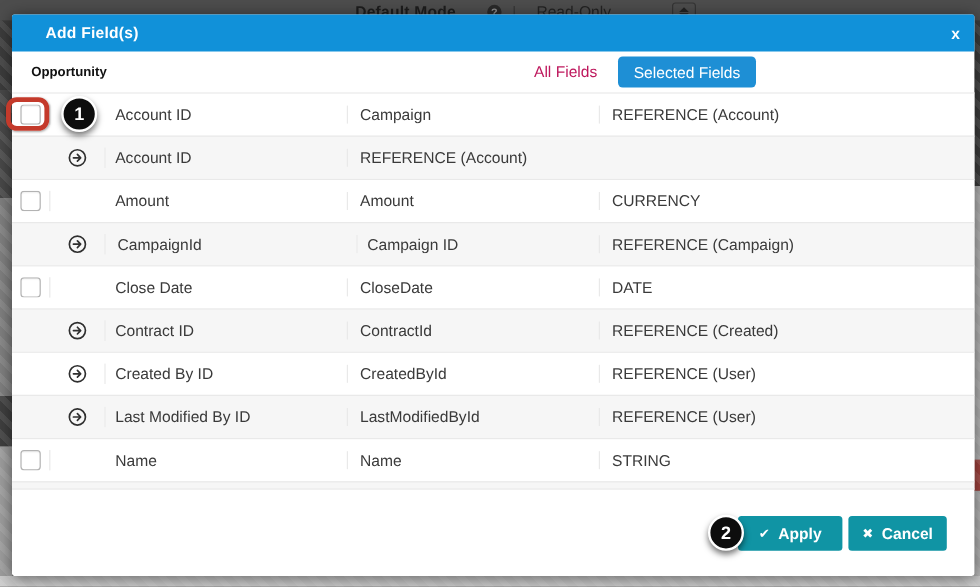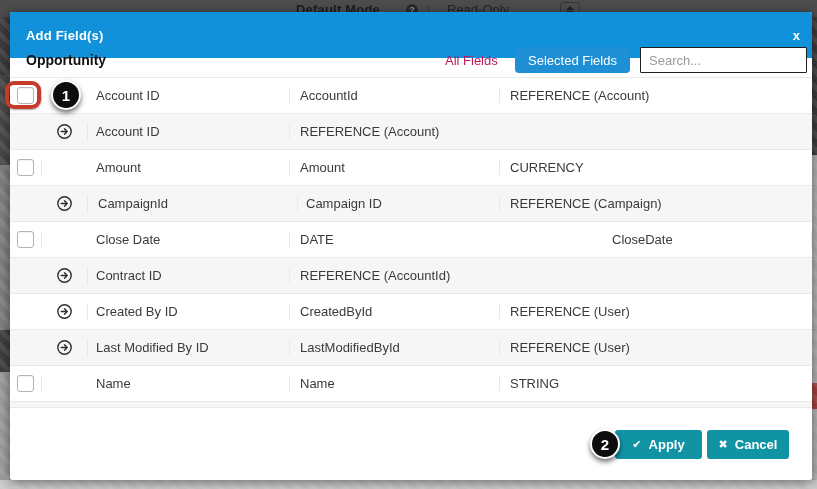--- a/index.html
+++ b/index.html
@@ -39,30 +39,30 @@
   .b-right-red{left:811px;top:383px;width:6px;height:26px;background:#a2423d;}
   .b-bottom{left:0;top:480px;width:817px;height:9px;background:#cacaca;}
 
   
   .modal{
     position:absolute;left:10px;top:12px;width:802px;height:468px;z-index:3;
     background:#ffffff;border-radius:2px;
     box-shadow:0 2px 12px rgba(0,0,0,0.5);
   }
   .modal-header{
-    position:absolute;left:0;top:0;right:0;height:46px;background:#1191d9;
-    border-radius:2px 2px 0 0;display:flex;align-items:center;
+    position:absolute;left:0;top:0;right:0;height:31px;background:#1191d9;
+    border-radius:2px 2px 0 0;display:flex;align-items:center;padding-left:12px;
   }
   .modal-title{color:#ffffff;font-size:13px;font-weight:bold;margin-left:16px;letter-spacing:.2px;}
   .modal-close{
     position:absolute;right:12px;top:50%;transform:translateY(-50%);
     color:#ffffff;font-size:13px;font-weight:bold;cursor:pointer;line-height:1;
   }
   .toolbar{position:absolute;left:0;top:31px;right:0;height:34px;}
-  .object-name{position:absolute;left:16px;top:50%;transform:translateY(-50%);font-size:14px;font-weight:bold;color:#111;}
+  .object-name{position:absolute;left:16px;top:50%;transform:translateY(-50%);font-size:11px;font-weight:bold;color:#111;}
   .tab-link{
     position:absolute;left:435px;top:50%;transform:translateY(-50%);
     font-size:13px;color:#be185d;cursor:pointer;text-decoration:none;
   }
   .tab-btn{
     position:absolute;left:505px;top:4px;height:26px;width:115px;
     background:#1e8fd5;border:none;border-radius:4px;color:#fff;font-size:13px;
     font-family:inherit;cursor:pointer;
   }
   .search{
@@ -144,31 +144,30 @@
   <div class="modal">
     <div class="modal-header">
       <span class="modal-title">Add Field(s)</span>
       <span class="modal-close">x</span>
     </div>
 
     <div class="toolbar">
       <span class="object-name">Opportunity</span>
       <a class="tab-link">All Fields</a>
       <button class="tab-btn">Selected Fields</button>
-      <input class="search" type="text" placeholder="Search..." style="">
     </div>
 
     <div class="table">
         <div class="trow">
           <div class="c c0">
             <span class="cb"></span>
           </div>
           <div class="c c1"></div>
           <div class="c c2">Account ID</div>
-          <div class="c c3">AccountId</div>
+          <div class="c c3">Campaign</div>
           <div class="c c4">REFERENCE (Account)</div>
         </div>
         <div class="trow alt">
           <div class="c c0"></div>
           <div class="c c1">
             <svg class="ref-icon" width="17" height="17" viewBox="0 0 17 17">
               <circle cx="8.5" cy="8.5" r="6.7" fill="none" stroke="#2f2f2f" stroke-width="1.4"></circle>
               <path d="M5.2 8.5h5.4 M8.5 5.7l2.7 2.8-2.7 2.8" fill="none" stroke="#2f2f2f" stroke-width="1.4" stroke-linecap="round" stroke-linejoin="round"></path>
             </svg>
           </div>
@@ -195,33 +194,34 @@
           <div class="c c3">CampaignId</div>
           <div class="c c2">Campaign ID</div>
           <div class="c c4">REFERENCE (Campaign)</div>
         </div>
         <div class="trow">
           <div class="c c0">
             <span class="cb"></span>
           </div>
           <div class="c c1"></div>
           <div class="c c2">Close Date</div>
+          <div class="c c3">CloseDate</div>
           <div class="c c4">DATE</div>
-          <div class="c c3">CloseDate</div>
         </div>
         <div class="trow alt">
           <div class="c c0"></div>
           <div class="c c1">
             <svg class="ref-icon" width="17" height="17" viewBox="0 0 17 17">
               <circle cx="8.5" cy="8.5" r="6.7" fill="none" stroke="#2f2f2f" stroke-width="1.4"></circle>
               <path d="M5.2 8.5h5.4 M8.5 5.7l2.7 2.8-2.7 2.8" fill="none" stroke="#2f2f2f" stroke-width="1.4" stroke-linecap="round" stroke-linejoin="round"></path>
             </svg>
           </div>
           <div class="c c2">Contract ID</div>
-          <div class="c c4">REFERENCE (AccountId)</div>
+          <div class="c c3">ContractId</div>
+          <div class="c c4">REFERENCE (Created)</div>
         </div>
         <div class="trow">
           <div class="c c0"></div>
           <div class="c c1">
             <svg class="ref-icon" width="17" height="17" viewBox="0 0 17 17">
               <circle cx="8.5" cy="8.5" r="6.7" fill="none" stroke="#2f2f2f" stroke-width="1.4"></circle>
               <path d="M5.2 8.5h5.4 M8.5 5.7l2.7 2.8-2.7 2.8" fill="none" stroke="#2f2f2f" stroke-width="1.4" stroke-linecap="round" stroke-linejoin="round"></path>
             </svg>
           </div>
           <div class="c c2">Created By ID</div>

